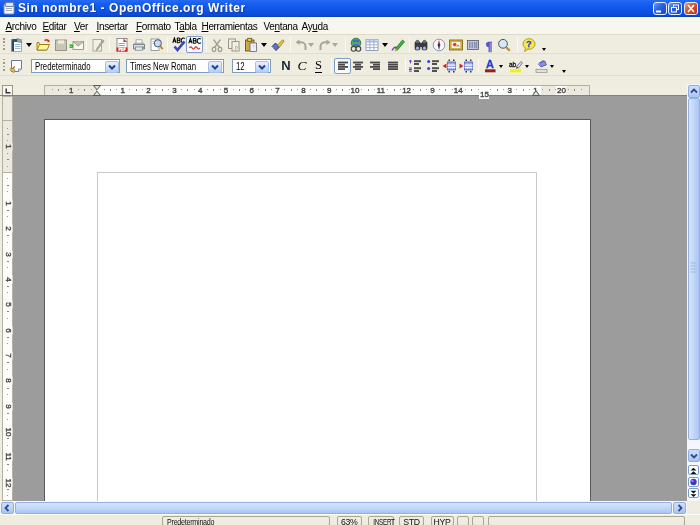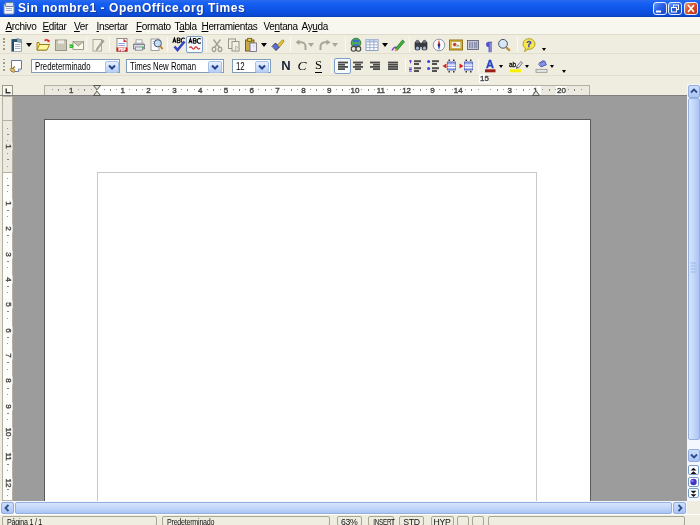--- a/index.html
+++ b/index.html
@@ -54,21 +54,21 @@
 <body>
 <div id="win">
 
 <div id="title">
  <svg class="abs" style="left:3px;top:2px" width="13" height="13" viewBox="0 0 13 13">
   <rect x="1" y="2" width="10" height="10" rx="1" fill="#F4F6FA" stroke="#7C90B8"></rect>
   <rect x="2.5" y="0.5" width="8" height="4" rx="0.5" fill="#DCE6F4" stroke="#6C80A8"></rect>
   <rect x="3" y="6" width="6" height="1" fill="#9AACC8"></rect>
   <rect x="3" y="8" width="6" height="1" fill="#9AACC8"></rect>
  </svg>
- <span class="txt">Sin nombre1 - OpenOffice.org Times</span>
+ <span class="txt">Sin nombre1 - OpenOffice.org Writer</span>
  <div class="wbtn b" style="left:653px">
         <svg viewBox="0 0 12 11">
           <rect x="2" y="7.5" width="5" height="2" fill="#fff"></rect>
         </svg>
       </div>
  <div class="wbtn b" style="left:668px">
         <svg viewBox="0 0 12 11">
           <rect x="4.5" y="2" width="5" height="4.5" fill="none" stroke="#fff"></rect>
           <rect x="2.5" y="4.5" width="5" height="4.5" fill="#2d5ccc" stroke="#fff"></rect>
         </svg>
@@ -486,21 +486,21 @@
 <div class="rnum" style="left:222.0px;top:86px;width:8px;text-align:center">5</div>
 <div class="rnum" style="left:247.8px;top:86px;width:8px;text-align:center">6</div>
 <div class="rnum" style="left:273.6px;top:86px;width:8px;text-align:center">7</div>
 <div class="rnum" style="left:299.4px;top:86px;width:8px;text-align:center">8</div>
 <div class="rnum" style="left:325.2px;top:86px;width:8px;text-align:center">9</div>
 <div class="rnum" style="left:350.0px;top:86px;width:10px;text-align:center">10</div>
 <div class="rnum" style="left:375.8px;top:86px;width:10px;text-align:center">11</div>
 <div class="rnum" style="left:401.6px;top:86px;width:10px;text-align:center">12</div>
 <div class="rnum" style="left:427.4px;top:86px;width:10px;text-align:center">9</div>
 <div class="rnum" style="left:453.2px;top:86px;width:10px;text-align:center">14</div>
-<div class="rnum" style="left:479.0px;top:74px;width:10px;text-align:right">15</div>
+<div class="rnum" style="left:479.0px;top:90px;width:10px;text-align:right">15</div>
 <div class="rnum" style="left:504.8px;top:86px;width:10px;text-align:center">3</div>
 <div class="rnum" style="left:530.6px;top:86px;width:10px;text-align:center">1</div>
 <div class="rnum" style="left:556.4px;top:86px;width:10px;text-align:center">20</div>
 <div class="rnum" style="left:67.2px;top:86px;width:8px;text-align:center;background:#ECEAE0">1</div>
 <div class="abs" style="left:51.9px;top:89px;width:1px;height:1px;background:#9A9A8E"></div>
 <div class="abs" style="left:58.3px;top:88.5px;width:1px;height:2px;background:#84847A"></div>
 <div class="abs" style="left:64.8px;top:89px;width:1px;height:1px;background:#9A9A8E"></div>
 <div class="abs" style="left:77.7px;top:89px;width:1px;height:1px;background:#9A9A8E"></div>
 <div class="abs" style="left:84.1px;top:88.5px;width:1px;height:2px;background:#84847A"></div>
 <div class="abs" style="left:90.6px;top:89px;width:1px;height:1px;background:#9A9A8E"></div>
@@ -683,21 +683,20 @@
     </div>
 <div class="thumbh" style="left:15px;top:501.5px;width:657px;height:12px"></div>
 <div class="sbtn" style="left:673px;top:501.5px;width:13px;height:12px">
       <svg width="11" height="10" viewBox="0 0 11 10">
         <path d="M4.5 2 L7.5 5 L4.5 8" stroke="#2B4B8C" stroke-width="1.8" fill="none"></path>
       </svg>
     </div>
 <div class="abs" style="left:687px;top:501px;width:13px;height:13px;background:#EFEDE0"></div>
 
 <div id="status">
- <div class="sfld" style="left:2px;width:155px;padding-left:4px"><span style="display:inline-block;transform:scaleX(0.82);transform-origin:0 50%">Página 1 / 1</span></div>
  <div class="sfld" style="left:162px;width:168px;padding-left:4px"><span style="display:inline-block;transform:scaleX(0.82);transform-origin:0 50%">Predeterminado</span></div>
  <div class="sfld" style="left:337px;width:24.5px;text-align:center">63%</div>
  <div class="sfld" style="left:368px;width:26px;text-align:center"><span style="display:inline-block;transform:scaleX(0.72)">INSERT</span></div>
  <div class="sfld" style="left:399px;width:25px;text-align:center">STD</div>
  <div class="sfld" style="left:430.5px;width:23px;text-align:center">HYP</div>
  <div class="sfld" style="left:456.5px;width:12px"></div>
  <div class="sfld" style="left:471.5px;width:12px"></div>
  <div class="sfld" style="left:488px;width:196.5px"></div>
 </div>
 

